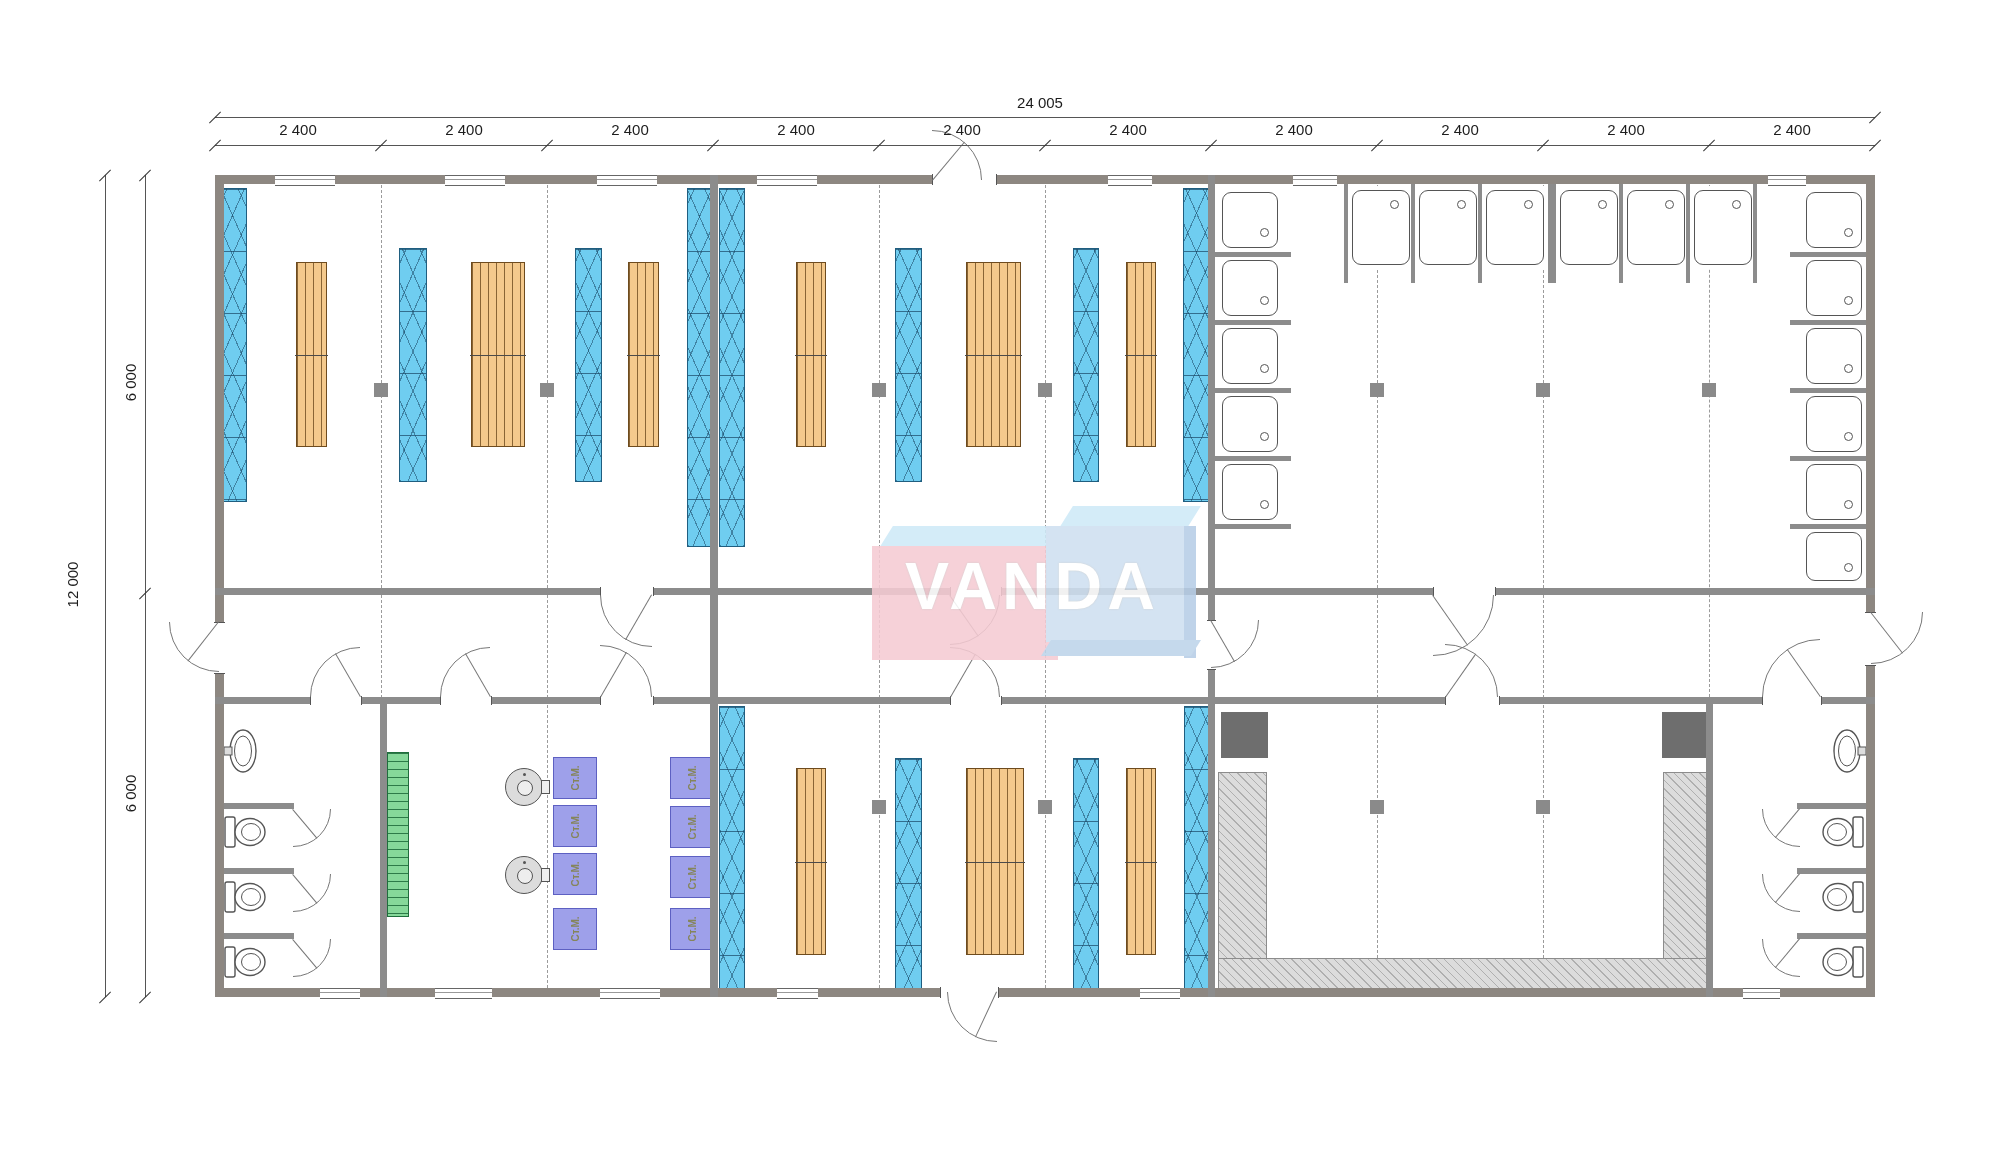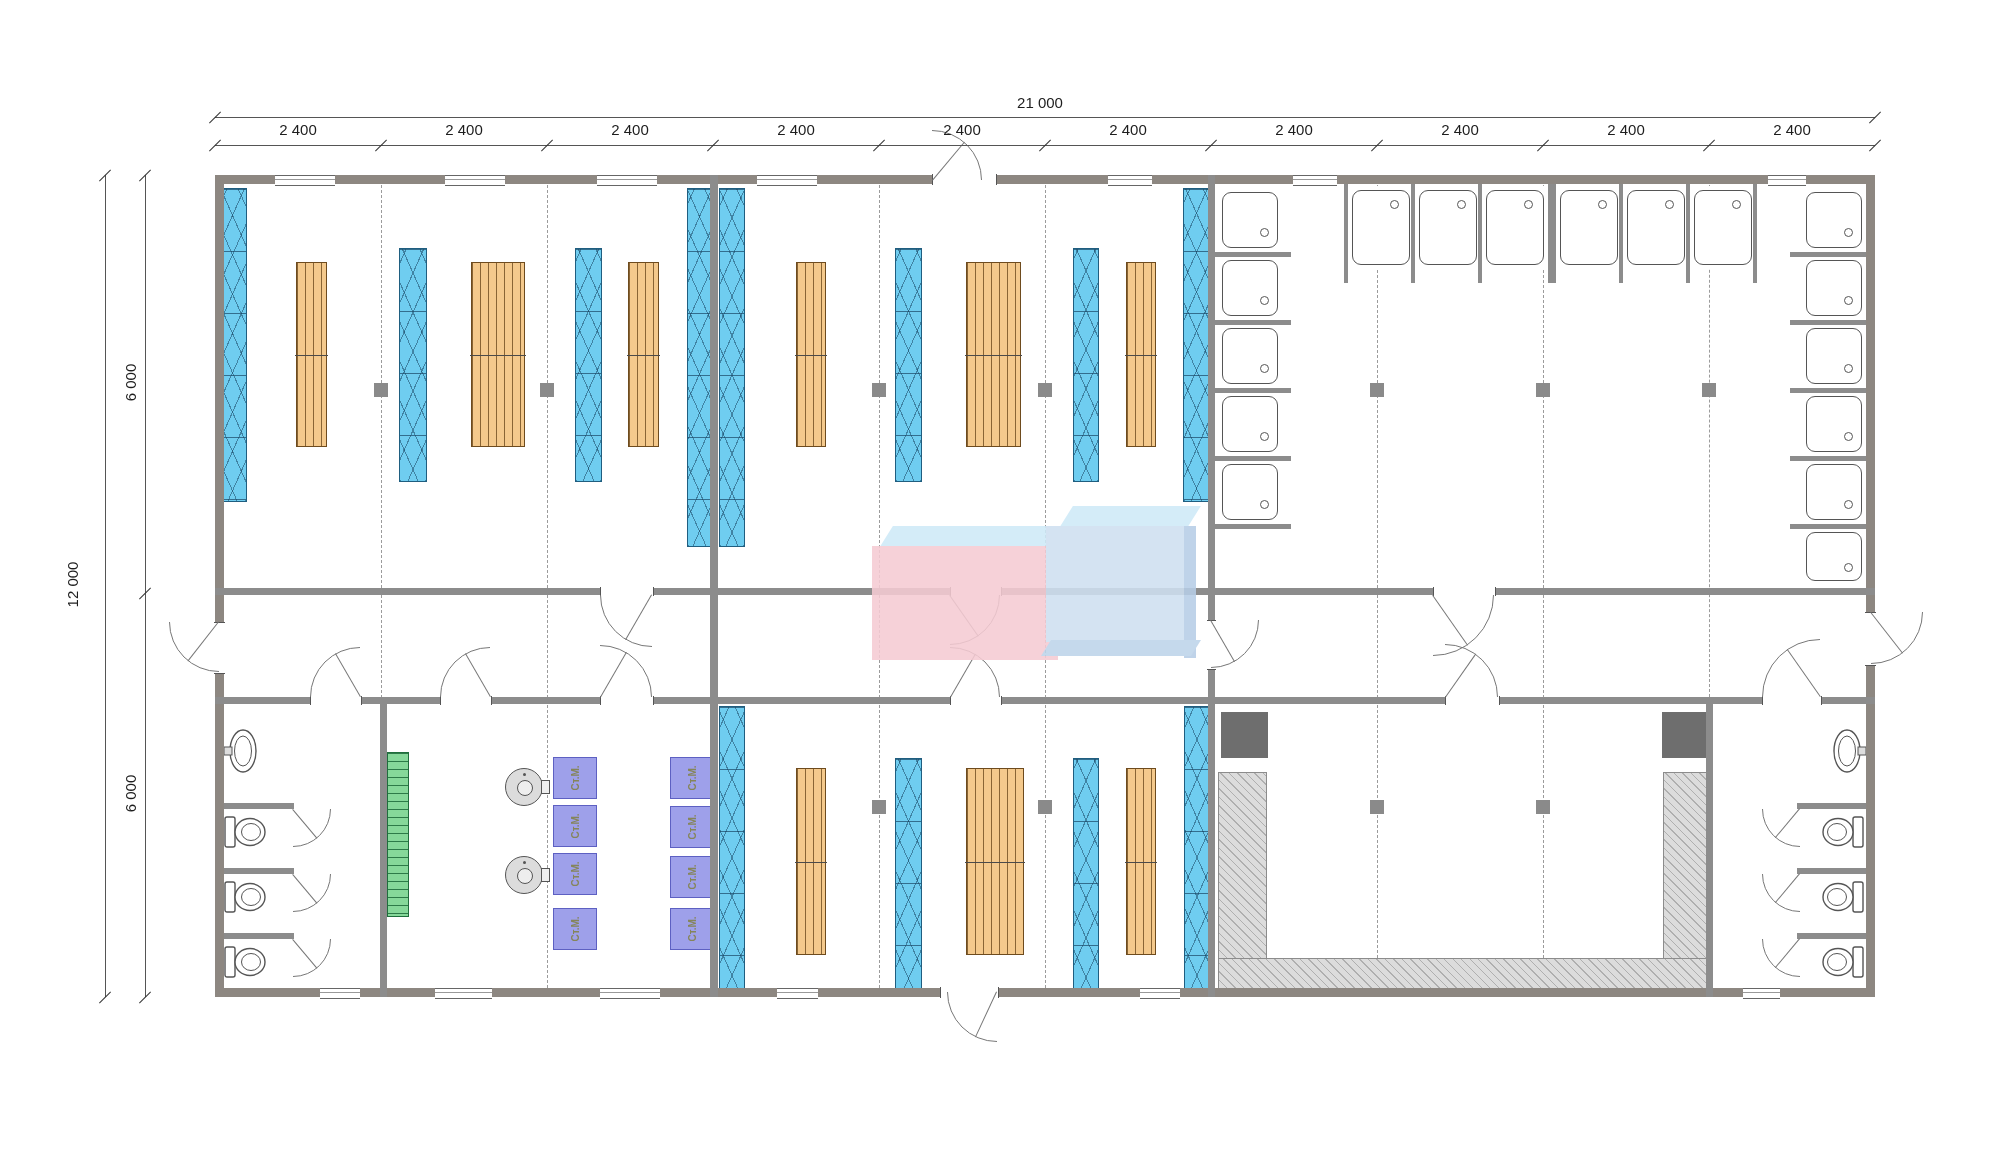--- a/index.html
+++ b/index.html
@@ -466,21 +466,21 @@
     </div>
   <div class="leaf" style="left:1800px;top:874px;width:38px;transform:rotate(130deg)"></div>
   <div class="q q-bl" style="left:1762px;top:939px;width:38px;height:38px">
       <div class="qc"></div>
     </div>
   <div class="leaf" style="left:1800px;top:939px;width:38px;transform:rotate(130deg)"></div>
 
   <div class="dimH" style="left:215px;top:117px;width:1660px"></div>
   <div class="tick" style="left:207px;top:117px"></div>
   <div class="tick" style="left:1867px;top:117px"></div>
-  <div class="dl" style="left:980px;top:94px;width:120px;text-align:center">21 000</div>
+  <div class="dl" style="left:980px;top:94px;width:120px;text-align:center">24 005</div>
 
   <div class="dimH" style="left:215px;top:145px;width:1660px"></div>
   <div class="tick" style="left:207px;top:145px"></div>
   <div class="tick" style="left:373px;top:145px"></div>
   <div class="tick" style="left:539px;top:145px"></div>
   <div class="tick" style="left:705px;top:145px"></div>
   <div class="tick" style="left:871px;top:145px"></div>
   <div class="tick" style="left:1037px;top:145px"></div>
   <div class="tick" style="left:1203px;top:145px"></div>
   <div class="tick" style="left:1369px;top:145px"></div>
@@ -510,15 +510,16 @@
   <div class="dl rot" style="left:100px;top:374px;width:60px;text-align:center">6 000</div>
   <div class="dl rot" style="left:100px;top:785px;width:60px;text-align:center">6 000</div>
 
   <div id="logo">
     <div class="ptop"></div>
     <div class="pink"></div>
     <div class="btop"></div>
     <div class="blue"></div>
     <div class="bedge"></div>
     <div class="bbot"></div>
+    <div class="txt">VANDA</div>
   </div>
 
 </div>
 
 </body></html>

